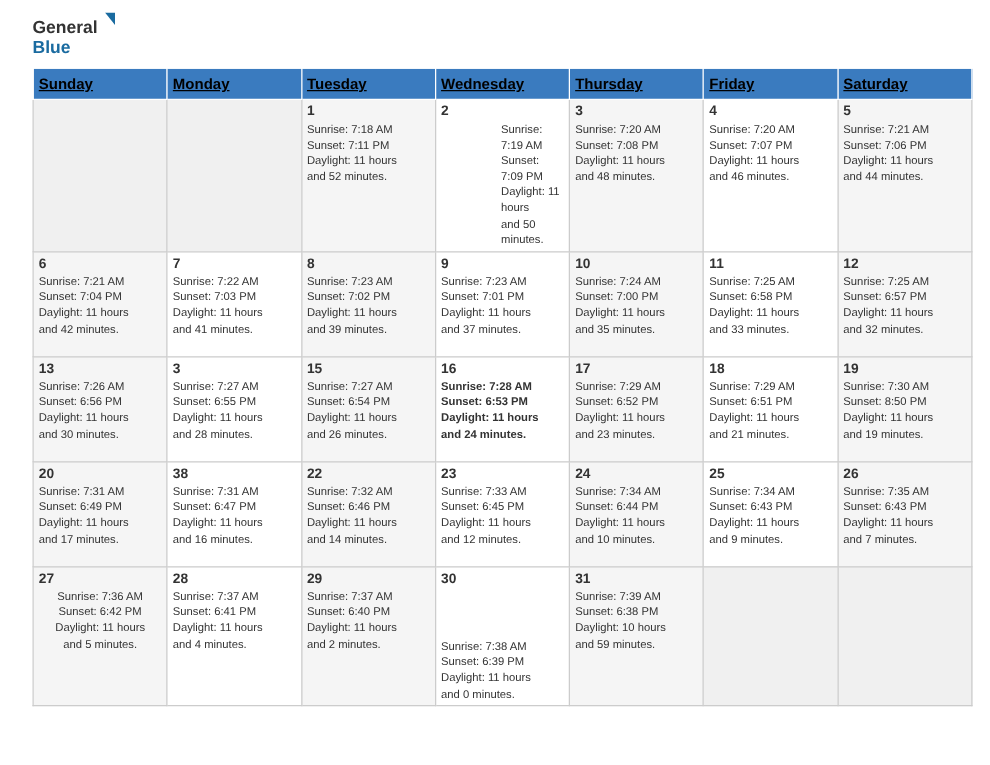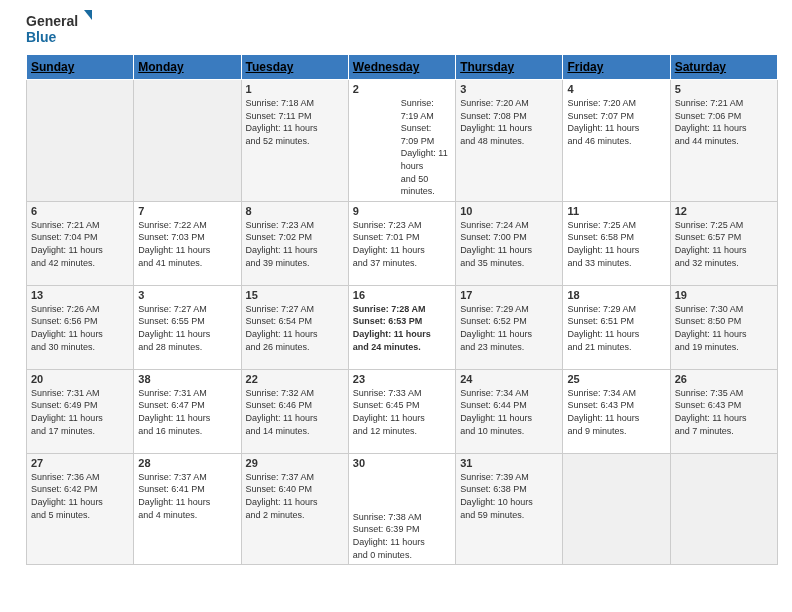--- a/index.html
+++ b/index.html
@@ -307,21 +307,21 @@
             <span class="day-num">26</span>
             <div class="cell-info" style="white-space: pre-line;">Sunrise: 7:35 AM
 Sunset: 6:43 PM
 Daylight: 11 hours
 and 7 minutes.</div>
           </td>
         </tr>
         <tr class="row-even">
           <td>
             <span class="day-num">27</span>
-            <div class="cell-info" style="white-space: pre-line;">Sunrise: 7:36 AM
+            <div class="cell-info" style="white-space: pre-line; text-align: center;">Sunrise: 7:36 AM
 Sunset: 6:42 PM
 Daylight: 11 hours
 and 5 minutes.</div>
           </td>
           <td>
             <span class="day-num">28</span>
             <div class="cell-info" style="white-space: pre-line;">Sunrise: 7:37 AM
 Sunset: 6:41 PM
 Daylight: 11 hours
 and 4 minutes.</div>

